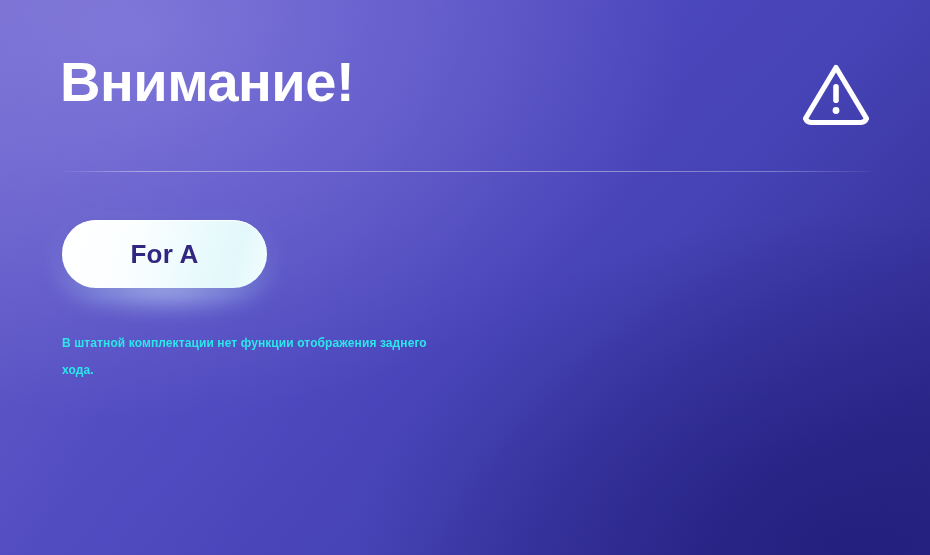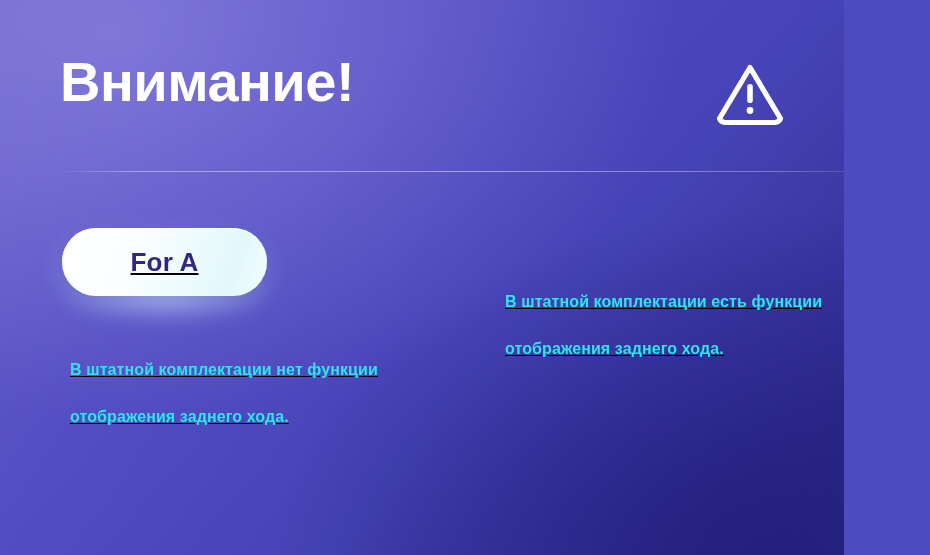--- a/index.html
+++ b/index.html
@@ -10,21 +10,21 @@
   body {
     width: 930px;
     height: 555px;
     overflow: hidden;
     font-family: "Liberation Sans", sans-serif;
     background: #4e4bc0;
   }
 
   .slide {
     position: relative;
-    width: 844px;
+    width: 930px;
     height: 555px;
     overflow: hidden;
     background:
       radial-gradient(ellipse 900px 620px at 14% 6%, rgba(126,118,218,0.85) 0%, rgba(126,118,218,0.0) 62%),
       radial-gradient(ellipse 760px 520px at 92% 100%, rgba(33,30,125,0.9) 0%, rgba(33,30,125,0.0) 66%),
       linear-gradient(133deg, #5d54c6 0%, #514bc2 32%, #4643b6 62%, #342f96 88%, #2c2987 100%);
   }
 
   
   .sheen {
@@ -72,22 +72,21 @@
 
   .columns {
     position: absolute;
     left: 0;
     top: 220px;
     width: 930px;
   }
 
   .col {
     position: absolute;
-    top: 8px;
-    text-decoration: underline;
+    top: 0;
   }
   .col-a { left: 62px; width: 400px; }
   .col-b { left: 497px; width: 400px; }
 
   .pill-wrap {
     position: relative;
     display: block;
   }
 
   
@@ -125,26 +124,26 @@
 
   .pill-label {
     font-size: 26px;
     font-weight: 700;
     color: #312782;
     letter-spacing: 0.2px;
     text-shadow: 0 1px 1px rgba(255,255,255,0.55);
   }
 
   .body-text {
-    margin: 8px;
+    margin: 0;
     padding-top: 42px;
     width: 385px;
-    font-size: 16px;
+    font-size: 12px;
     font-weight: 700;
-    line-height: 47px;
+    line-height: 27px;
     color: #2ce6ea;
     letter-spacing: 0.1px;
   }
   .col-b .body-text { width: 390px; }
 </style>
 </head>
 <body>
 
 <div class="slide">
   <div class="sheen"></div>
@@ -169,17 +168,16 @@
       <div class="pill-wrap">
         <div class="pill-glow"></div>
         <button class="pill">
           <span class="pill-label">For A</span>
         </button>
       </div>
       <p class="body-text">В штатной комплектации нет функции отображения заднего хода.</p>
     </div>
 
     <div class="col col-b">
-      <p class="body-text">В штатной комплектации есть функции отображения заднего хода.</p>
     </div>
 
   </div>
 </div>
 
 </body></html>

